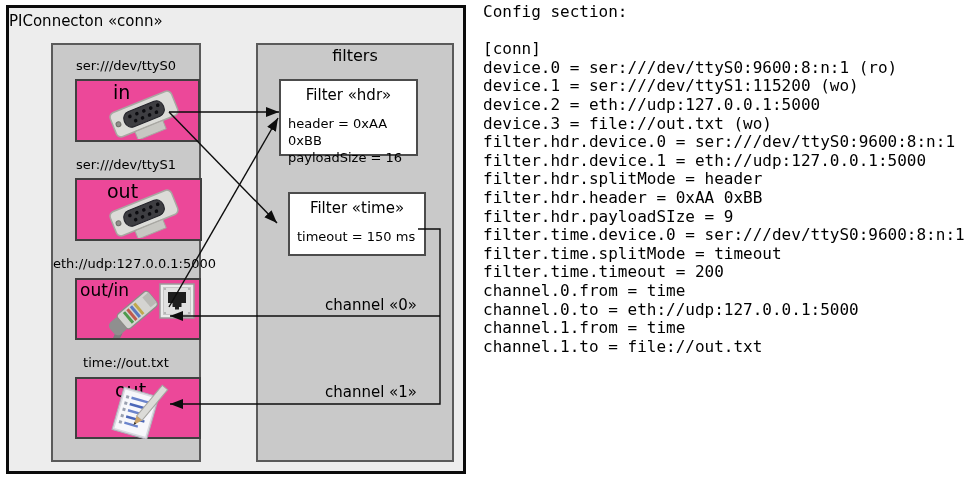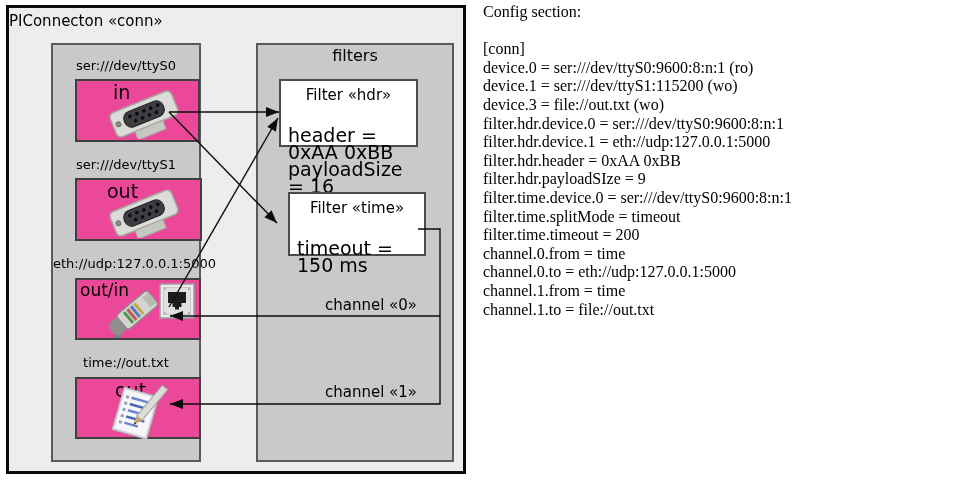--- a/index.html
+++ b/index.html
@@ -22,31 +22,31 @@
   .dev-label{position:absolute;left:0;width:100%;text-align:center;
              font-size:13px;white-space:nowrap;}
   .dev-box{position:absolute;background:#ec4899;border:2px solid #404040;
            box-sizing:border-box;}
   .dir{position:absolute;top:0;font-size:19px;line-height:22px;}
   .dir-small{font-size:17px;line-height:20px;}
 
   .filter-box{position:absolute;background:#ffffff;border:2px solid #4c4c4c;
               box-sizing:border-box;}
   .filter-title{margin-top:5px;text-align:center;font-size:15px;}
-  .filter-params{margin:23px 0 0 7px;font-size:19px;line-height:17px;}
+  .filter-params{margin:11px 0 0 7px;font-size:13px;line-height:17px;}
 
   .chan-label{position:absolute;font-size:15px;white-space:nowrap;}
 
   .arrows{position:absolute;left:0;top:0;pointer-events:none;}
 
   
   .config{position:absolute;left:483px;top:3px;width:478px;
           font-family:"DejaVu Sans Mono", monospace;font-size:16px;
           line-height:18.6px;}
-  .cfg-line{white-space:pre;height:18.6px;font-family:Liberation Serif, serif;}
+  .cfg-line{white-space:pre;height:18.6px;}
   .cfg-gap{height:18.6px;}
 
   svg{display:block;}
 </style>
 </head>
 <body>
 
 <div class="stage">
 
   <div class="outer">
@@ -147,21 +147,21 @@
             <polygon points="38.5,38 45.5,38 42,47" fill="#caa36a"></polygon>
             <polygon points="40.8,44 43.2,44 42,47" fill="#333333"></polygon>
           </g>
         </svg>
       </div>
     </div>
 
     <div class="panel panel-filters">
       <div class="panel-title">filters</div>
 
-      <div class="filter-box" style="left:21px;top:34px;width:139px;height:68px">
+      <div class="filter-box" style="left:21px;top:34px;width:139px;height:77px">
         <div class="filter-title">Filter «hdr»</div>
         <div class="filter-params">
           <div>header = 0xAA 0xBB</div>
           <div>payloadSize = 16</div>
         </div>
       </div>
 
       <div class="filter-box" style="left:30px;top:147px;width:138px;height:64px">
         <div class="filter-title">Filter «time»</div>
         <div class="filter-params">
@@ -186,23 +186,25 @@
       <path d="M431,308 L161,308" stroke="#0d0d0d" stroke-width="1.4" fill="none" marker-end="url(#ah)"></path>
     </svg>
   </div>
 
   <div class="config">
     <div class="cfg-line">Config section:</div>
     <div class="cfg-gap"></div>
     <div class="cfg-line">[conn]</div>
     <div class="cfg-line">device.0 = ser:///dev/ttyS0:9600:8:n:1 (ro)</div>
     <div class="cfg-line">device.1 = ser:///dev/ttyS1:115200 (wo)</div>
+    <div class="cfg-line">device.2 = eth://udp:127.0.0.1:5000</div>
     <div class="cfg-line">device.3 = file://out.txt (wo)</div>
     <div class="cfg-line">filter.hdr.device.0 = ser:///dev/ttyS0:9600:8:n:1</div>
     <div class="cfg-line">filter.hdr.device.1 = eth://udp:127.0.0.1:5000</div>
+    <div class="cfg-line">filter.hdr.splitMode = header</div>
     <div class="cfg-line">filter.hdr.header = 0xAA 0xBB</div>
     <div class="cfg-line">filter.hdr.payloadSIze = 9</div>
     <div class="cfg-line">filter.time.device.0 = ser:///dev/ttyS0:9600:8:n:1</div>
     <div class="cfg-line">filter.time.splitMode = timeout</div>
     <div class="cfg-line">filter.time.timeout = 200</div>
     <div class="cfg-line">channel.0.from = time</div>
     <div class="cfg-line">channel.0.to = eth://udp:127.0.0.1:5000</div>
     <div class="cfg-line">channel.1.from = time</div>
     <div class="cfg-line">channel.1.to = file://out.txt</div>
   </div>

